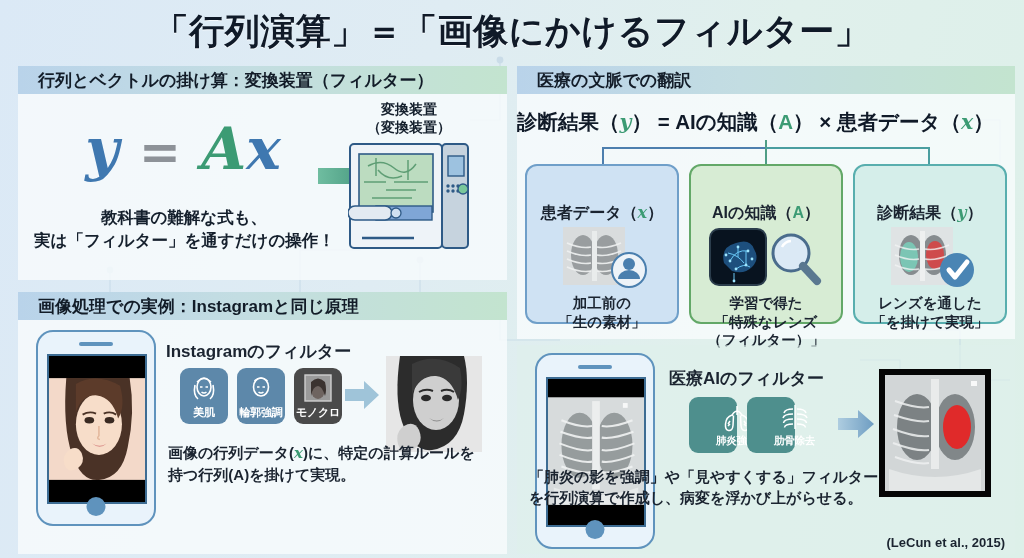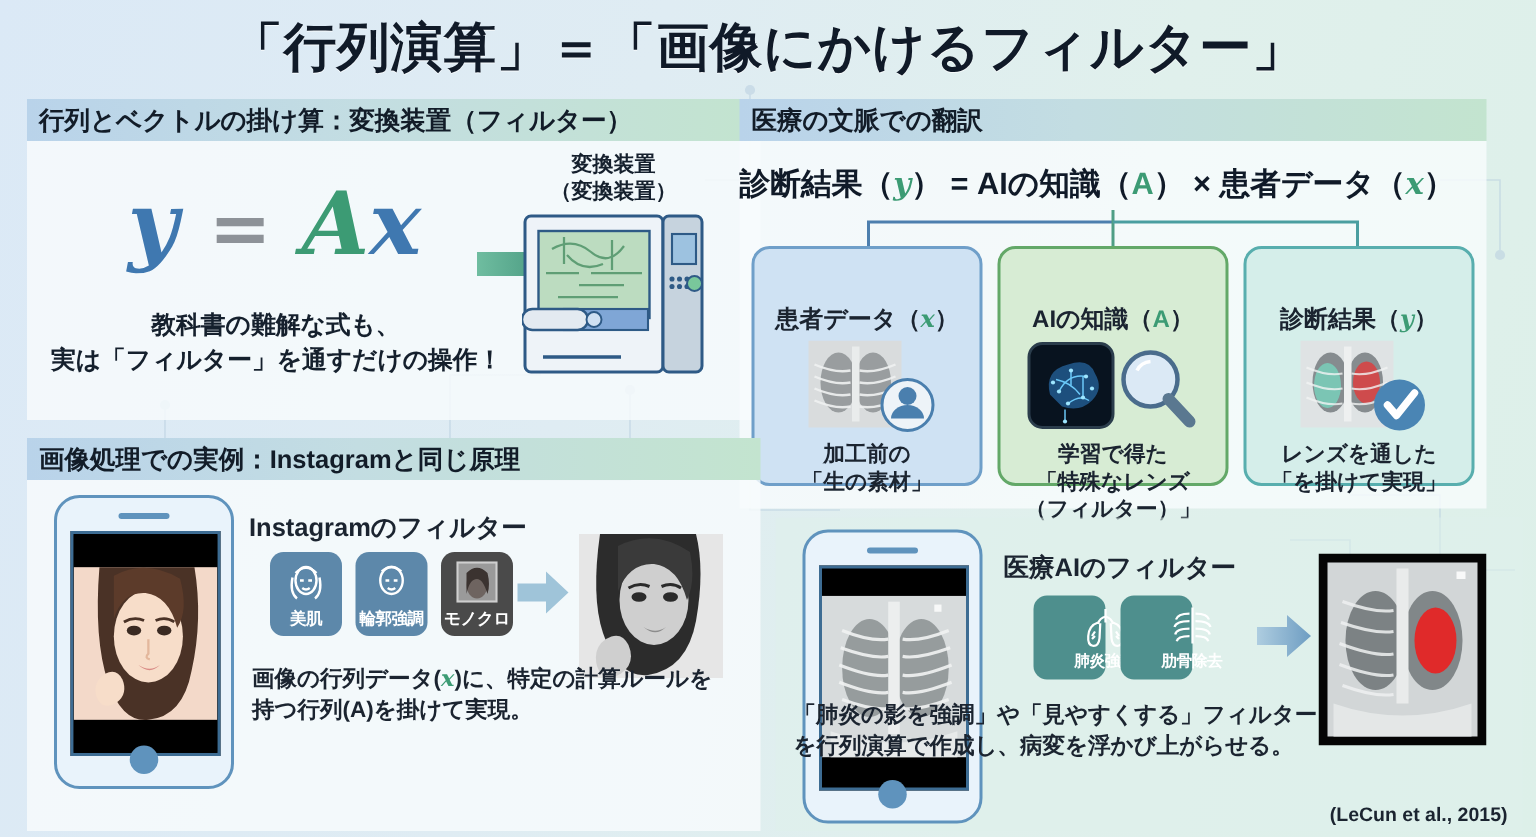--- a/index.html
+++ b/index.html
@@ -23,21 +23,21 @@
   .title-text {
     font-size: 35px; font-weight: 700; letter-spacing: .5px;
     color: #101a28; white-space: nowrap;
     text-shadow: 0 1px 0 rgba(255,255,255,.7);
   }
 
   
   .panel { position: absolute; }
   .panel-head {
     height: 28px; display: flex; align-items: center;
-    padding-left: 8px;
+    padding-left: 20px;
     font-size: 17px; font-weight: 700; color: #121c28;
     background: linear-gradient(90deg, #b9d3ea 0%, #c3dde2 45%, #c3e4cf 100%);
     white-space: nowrap;
   }
   .panel-body { background: rgba(248,251,253,.82); position: relative; }
 
   
   #panel-a  { left: 18px; top: 66px;  width: 489px; height: 214px; }
   #panel-a .panel-body { height: 186px; }
 
@@ -59,21 +59,21 @@
   }
 
   .device-label {
     position: absolute; left: 316px; top: 6px; width: 150px;
     text-align: center; font-size: 14px; font-weight: 700; line-height: 1.3;
     color: #15202d;
   }
   .device { position: absolute; left: 330px; top: 44px; }
 
   
-  #panel-b  { left: 493px; top: 66px; width: 498px; height: 273px; }
+  #panel-b  { left: 517px; top: 66px; width: 498px; height: 273px; }
   #panel-b .panel-body { height: 245px; }
 
   .med-eq {
     position: absolute; top: 14px; left: 0; width: 100%;
     text-align: left; font-size: 20.5px; font-weight: 700; white-space: nowrap;
     color: #101a28;
   }
   .med-eq .var-g { color: #3c9b74; font-family: "DejaVu Serif", serif; font-style: italic; }
   .med-eq .var-gA { color: #3c9b74; font-family: "Liberation Sans", sans-serif; font-style: normal; }
 

